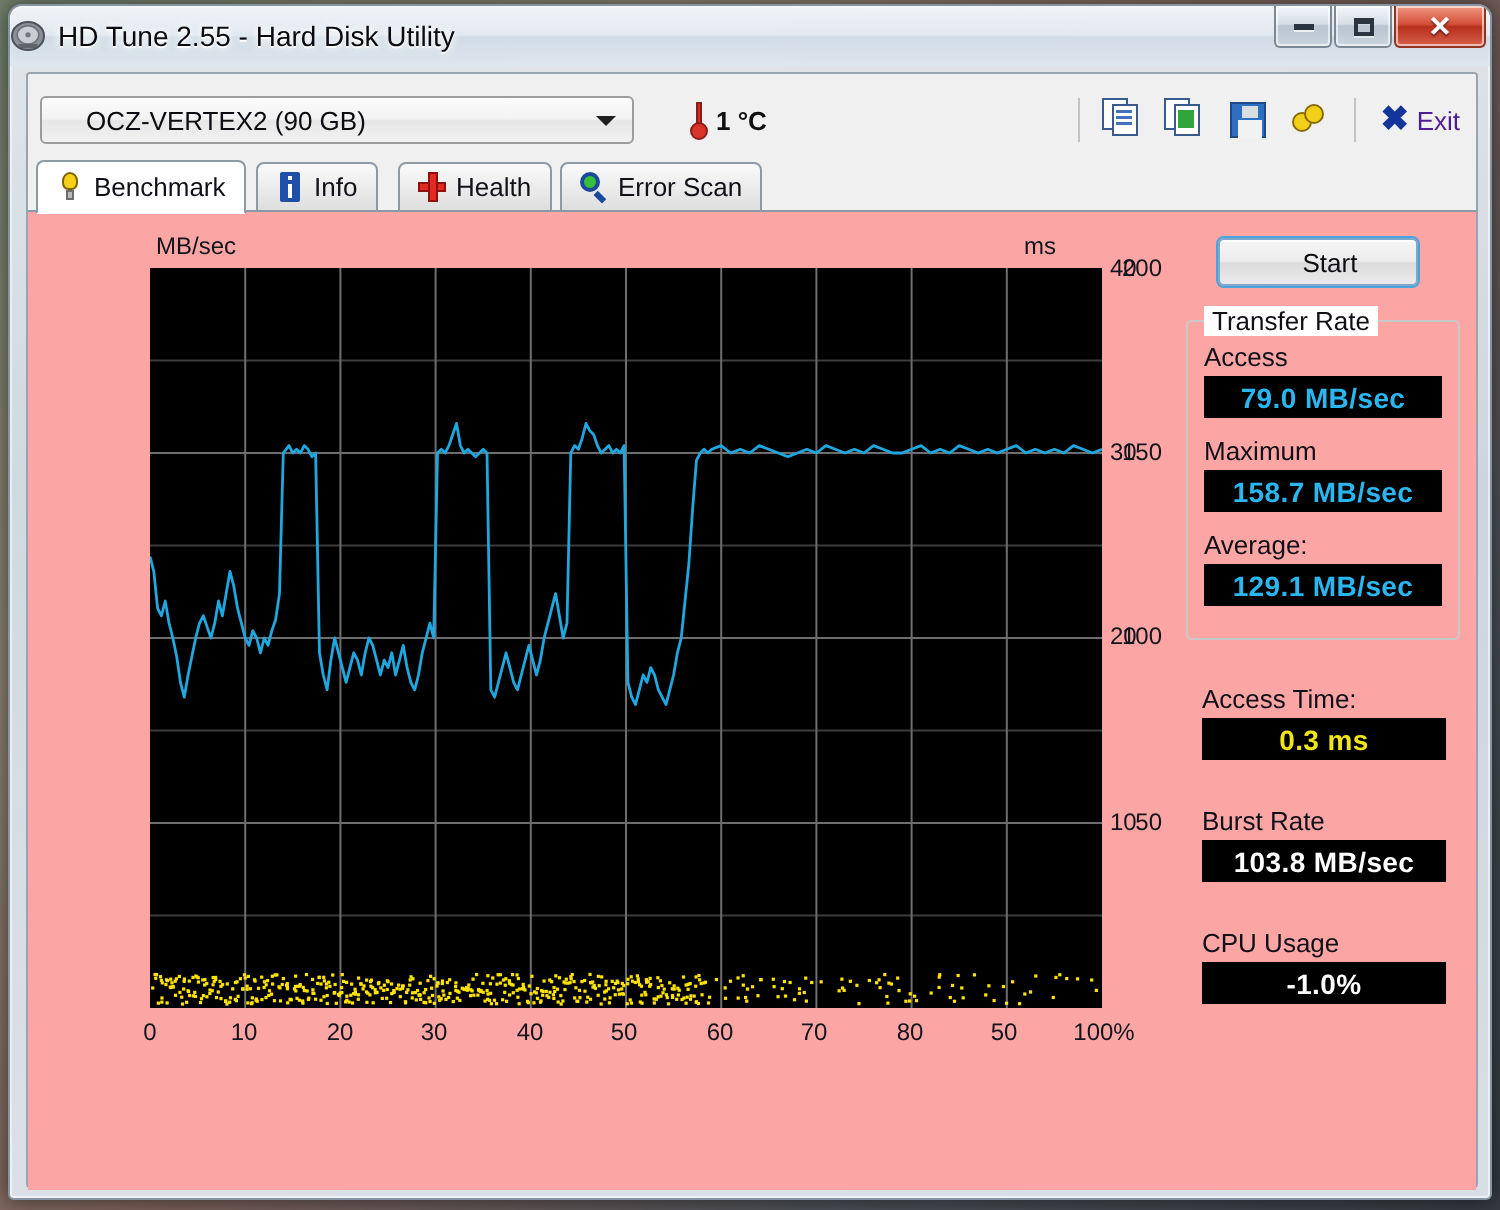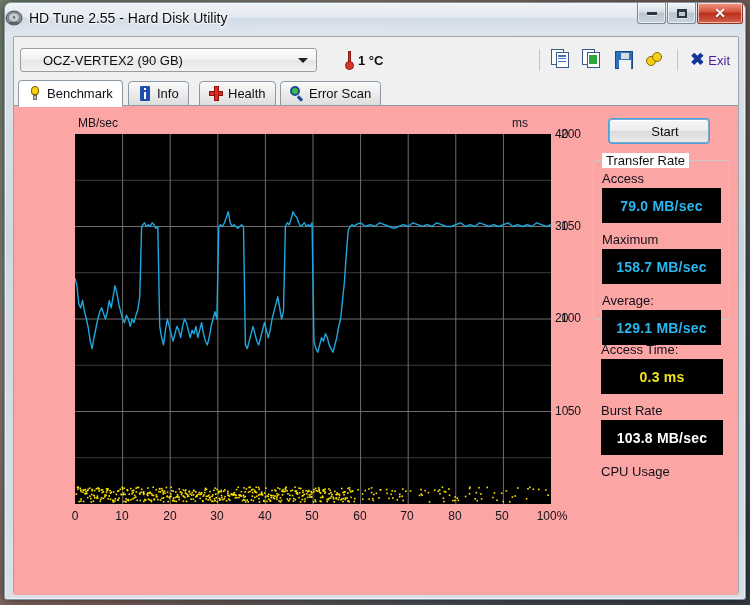--- a/index.html
+++ b/index.html
@@ -223,21 +223,21 @@
   }
   .group-title {
     position: absolute; top: -8px; left: 8px;
     background: #ffffff;
     padding: 0 4px;
     font-size: 13px; color: #101018;
   }
   .field-label { font-size: 13px; color: #101018; margin-bottom: 2px; }
   .value-box {
     background: #000000;
-    height: 35px;
+    height: 21px;
     display: flex; align-items: center; justify-content: center;
     font-size: 14px; font-weight: bold;
     letter-spacing: 0.2px;
     margin-bottom: 9px;
   }
   .v-cyan { color: #2ab6ef; }
   .v-yellow { color: #f2e516; }
   .v-white { color: #ffffff; }
 </style>
 </head>
@@ -1005,18 +1005,19 @@
           <div class="value-box v-yellow">0.3 ms</div>
         </div>
 
         <div style="position:absolute; left:12px; top:291px; width:122px;">
           <div class="field-label">Burst Rate</div>
           <div class="value-box v-white">103.8 MB/sec</div>
         </div>
 
         <div style="position:absolute; left:12px; top:352px; width:122px;">
           <div class="field-label">CPU Usage</div>
+          <div class="value-box v-white">-1.0%</div>
         </div>
 
       </div>
     </div>
   </div>
 </div>
 
 </body></html>

